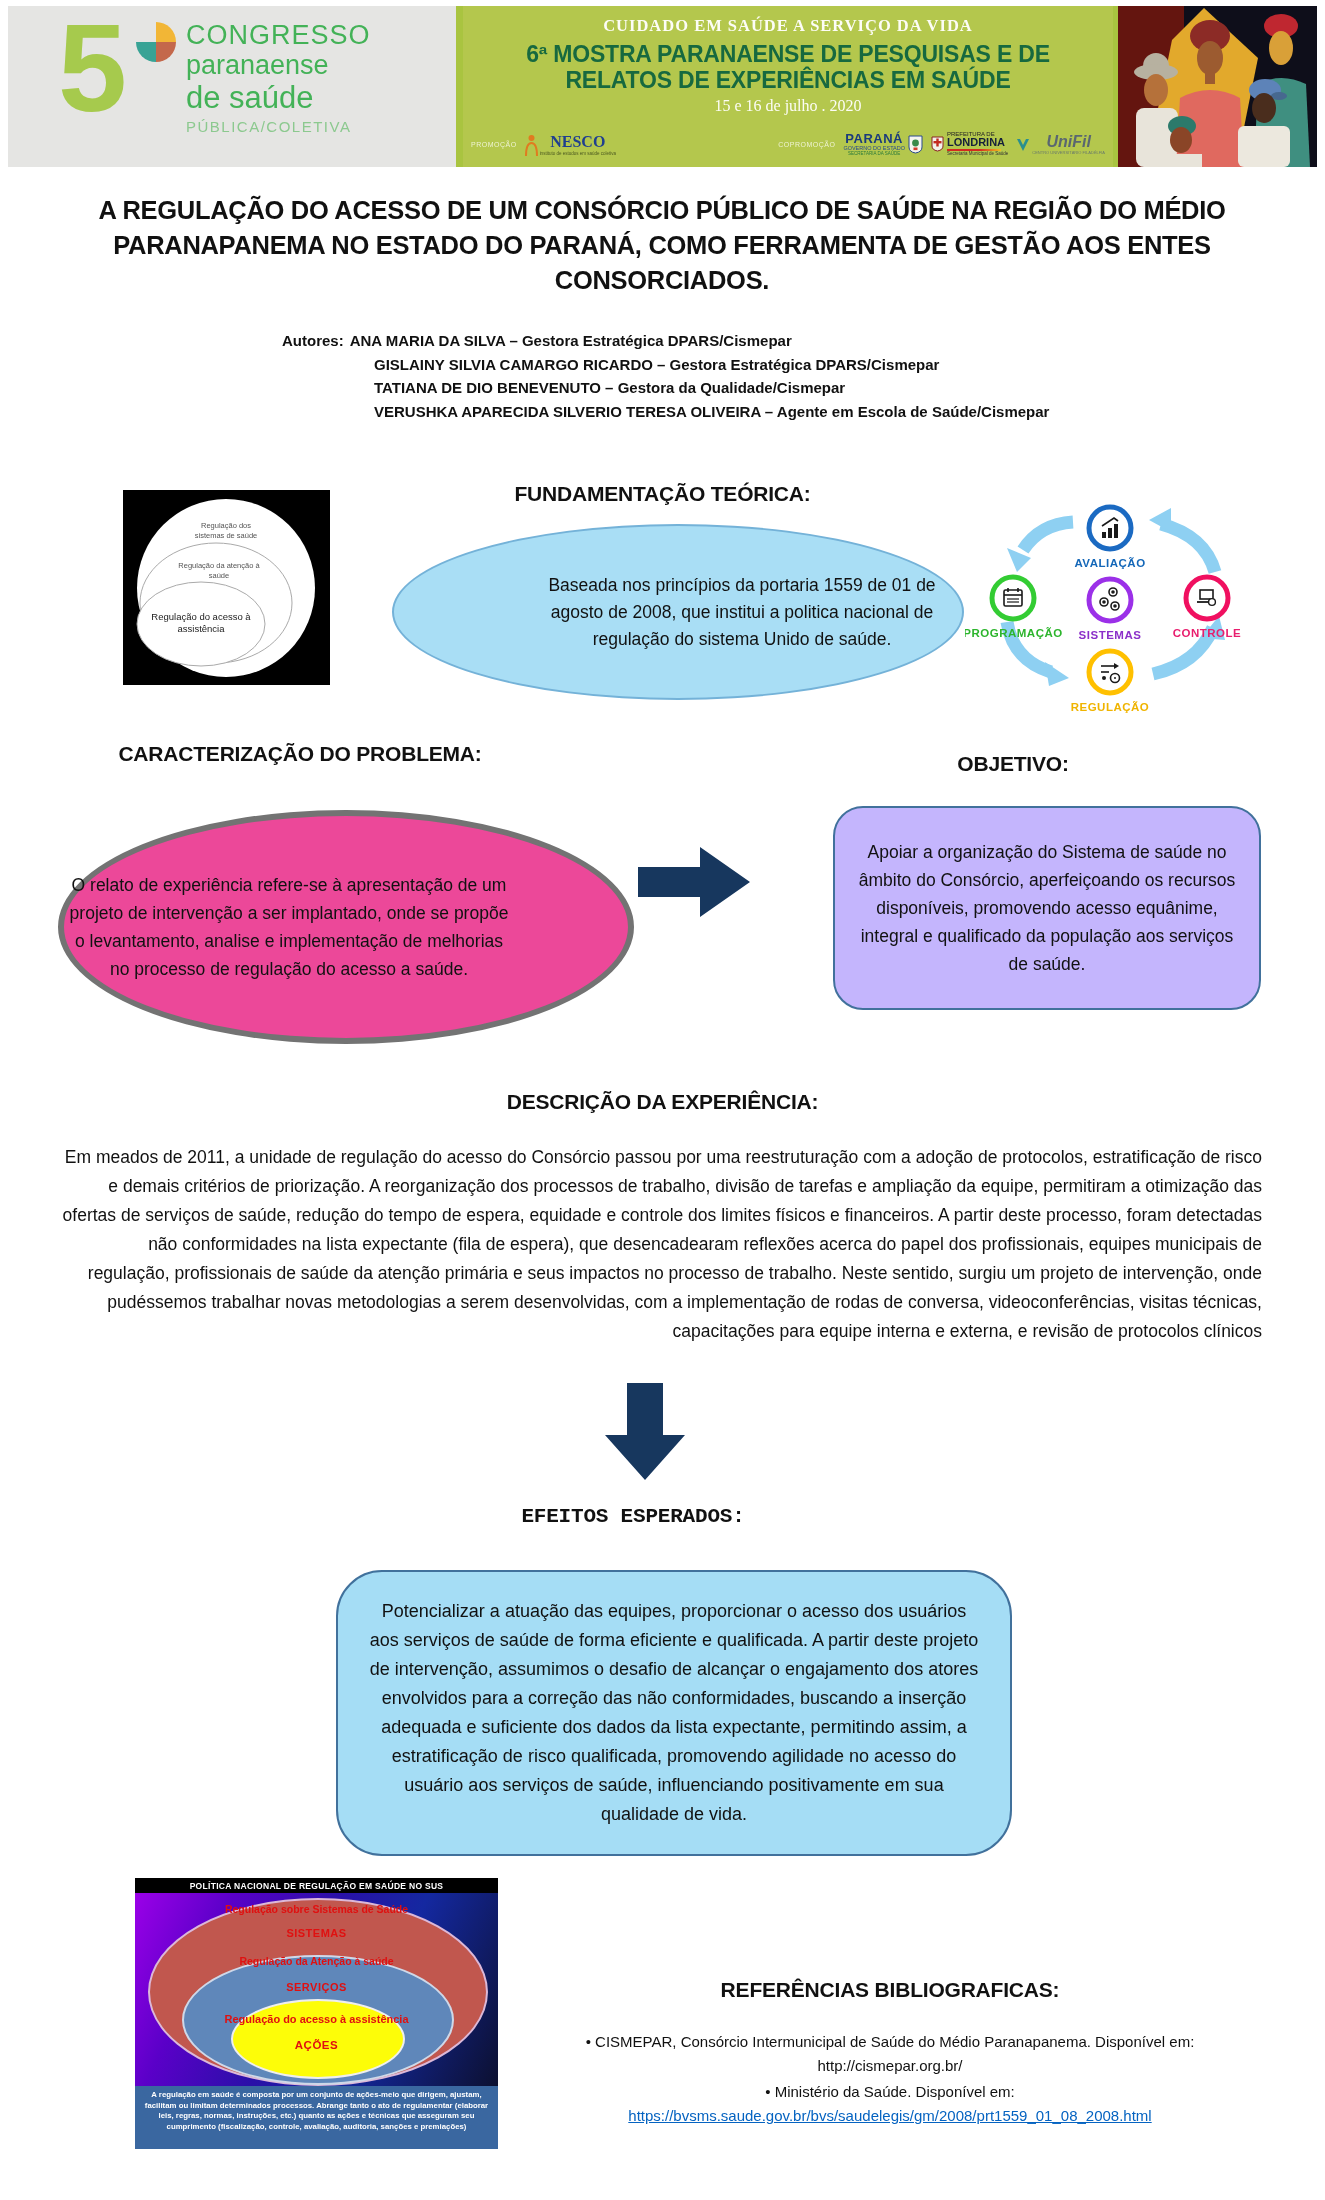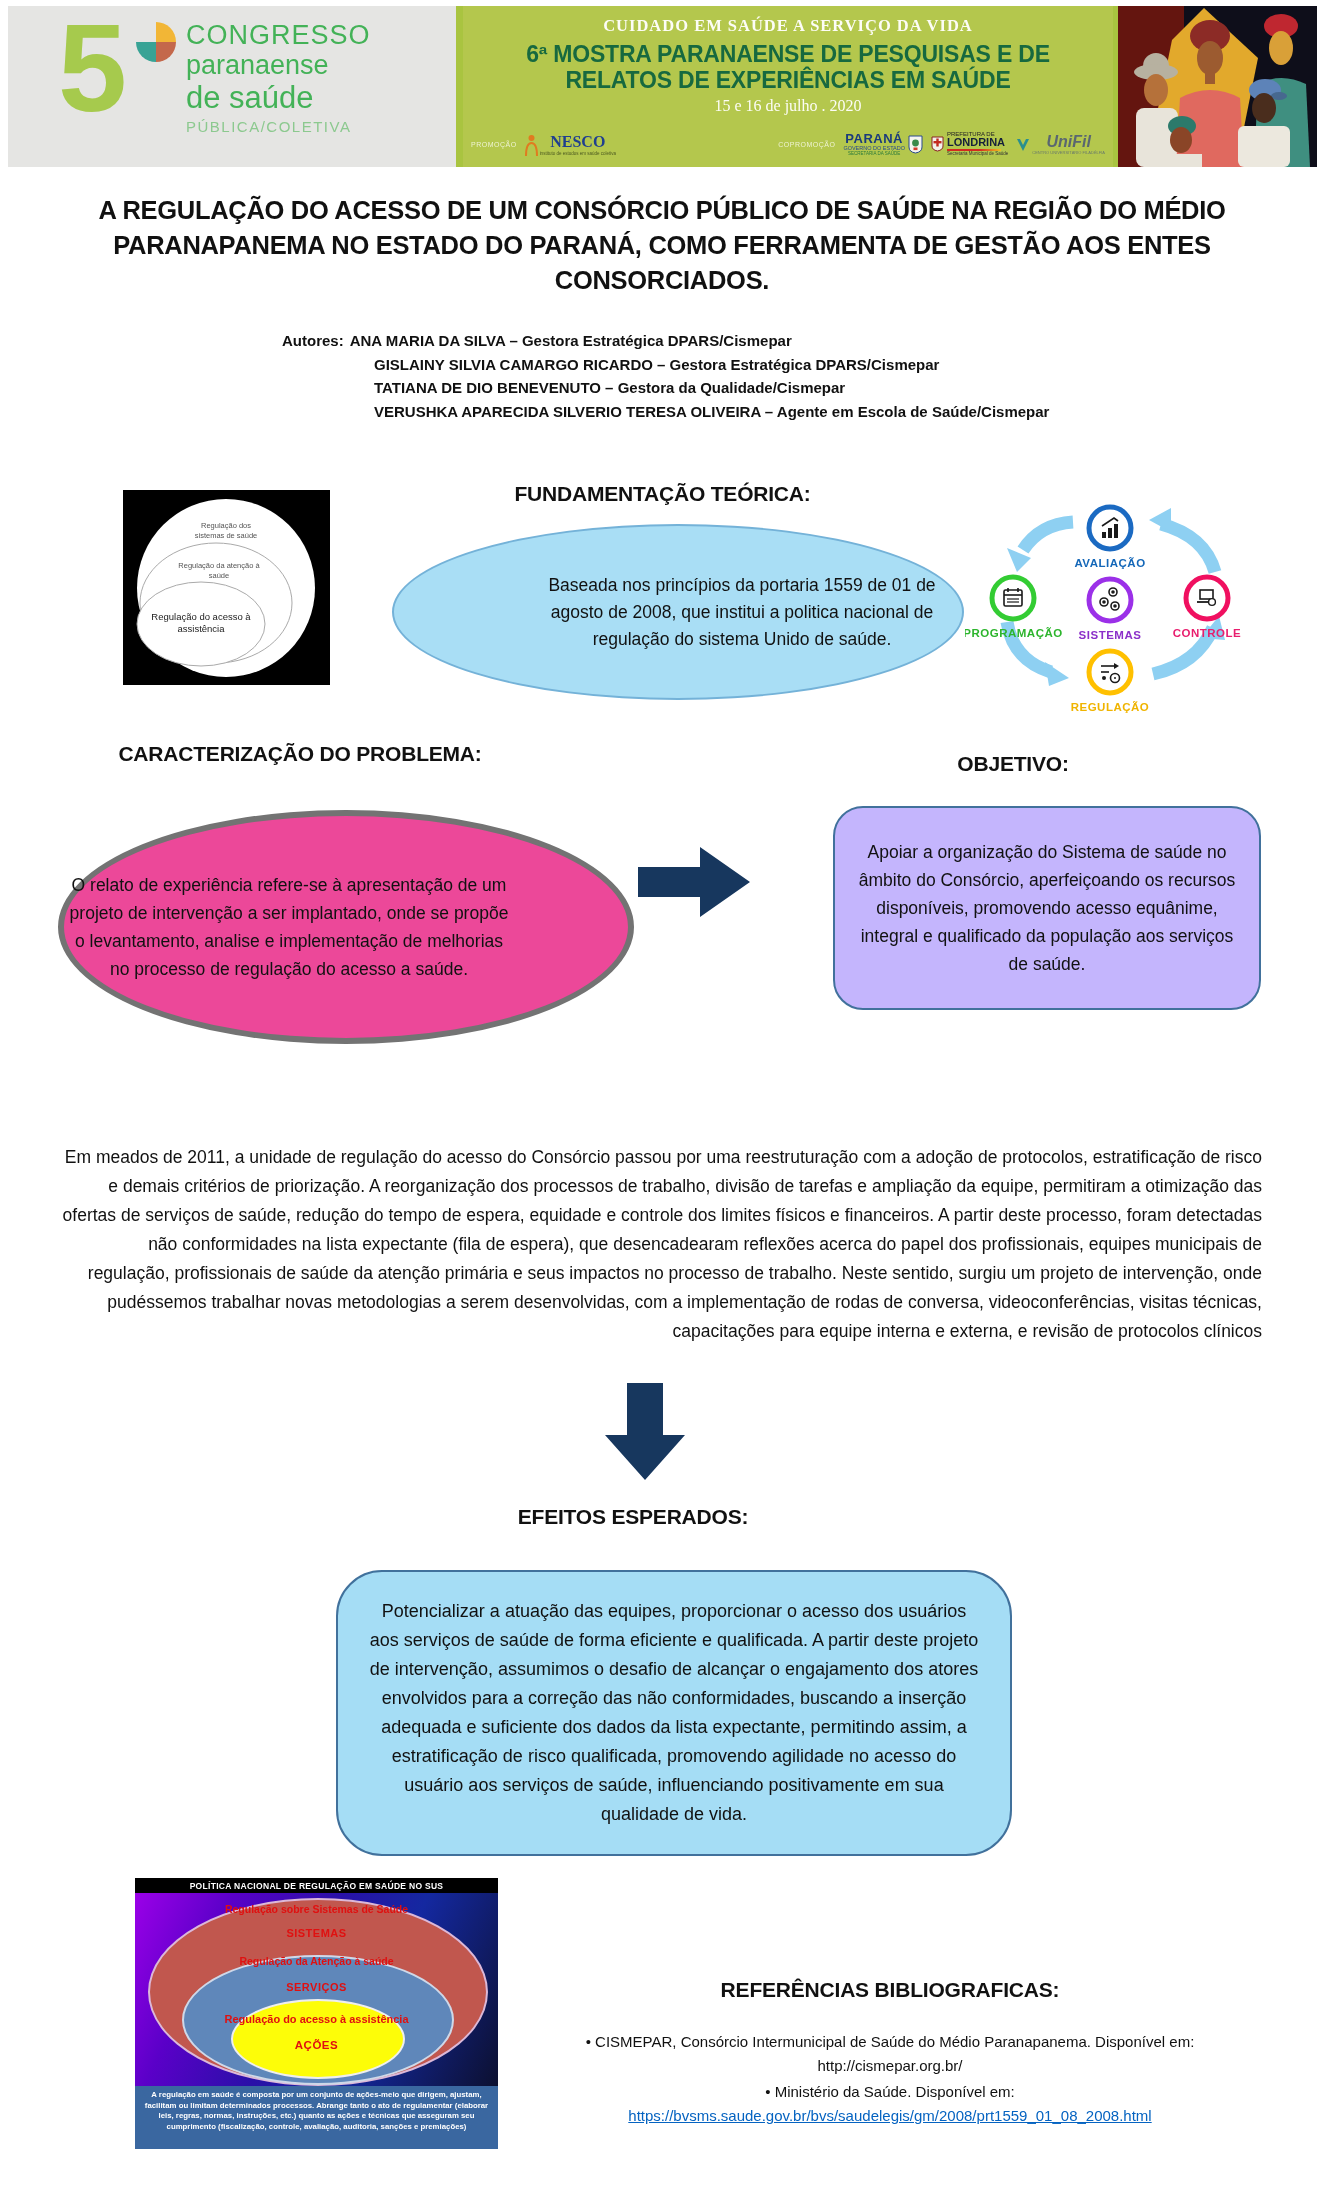--- a/index.html
+++ b/index.html
@@ -68,21 +68,21 @@
   .obj-head{left:798px;top:752px;width:430px;text-align:center;}
   .obj-box{left:833px;top:806px;width:424px;height:200px;background:#c4b5fd;border:2px solid #41719c;border-radius:30px;
            display:flex;align-items:center;justify-content:center;text-align:center;}
   .obj-box .txt{width:386px;font-size:17.5px;line-height:28px;}
 
   
   .desc-head{left:0;top:1090px;width:1325px;text-align:center;}
   .desc-text{left:62px;top:1143px;width:1200px;text-align:right;font-size:17.5px;line-height:29px;}
 
   
-  .efeitos-head{left:0;top:1505px;width:1266px;text-align:center;}
+  .efeitos-head{left:0;top:1505px;width:1266px;text-align:center;font-family:Liberation Mono, monospace;}
   .efeitos-box{left:336px;top:1570px;width:672px;height:282px;background:#a5ddf5;border:2px solid #41719c;border-radius:46px;
                display:flex;align-items:center;justify-content:center;text-align:center;}
   .efeitos-box .txt{width:618px;font-size:18px;line-height:29px;}
 
   
   .sus{left:135px;top:1878px;width:363px;height:271px;background:#000;}
   .sus-titlebar{height:15px;background:#000;color:#fff;font-weight:bold;font-size:8.5px;letter-spacing:0.3px;
                 display:flex;align-items:center;justify-content:center;}
   .sus-body{position:relative;height:193px;
             background:linear-gradient(115deg,#9b00e8 0%,#5a00c8 22%,#2a10a8 45%,#1428a0 65%,#0c1030 100%);overflow:hidden;}
@@ -325,20 +325,21 @@
       <polygon points="0,22 62,22 62,2 112,37 62,72 62,52 0,52" fill="#17375e"></polygon>
     </svg>
   </div>
 
   <div class="abs h-sec obj-head">OBJETIVO:</div>
 
   <div class="abs obj-box">
     <div class="txt">Apoiar a organização do Sistema de saúde no âmbito do Consórcio, aperfeiçoando os recursos disponíveis, promovendo acesso equânime, integral e qualificado da população aos serviços de saúde.</div>
   </div>
 
+  <div class="abs h-sec desc-head">DESCRIÇÃO DA EXPERIÊNCIA:</div>
   <div class="abs desc-text">Em meados de 2011, a unidade de regulação do acesso do Consórcio passou por uma reestruturação com a adoção de protocolos, estratificação de risco e demais critérios de priorização. A reorganização dos processos de trabalho, divisão de tarefas e ampliação da equipe, permitiram a otimização das ofertas de serviços de saúde, redução do tempo de espera, equidade e controle dos limites físicos e financeiros. A partir deste processo, foram detectadas não conformidades na lista expectante (fila de espera), que desencadearam reflexões acerca do papel dos profissionais, equipes municipais de regulação, profissionais de saúde da atenção primária e seus impactos no processo de trabalho. Neste sentido, surgiu um projeto de intervenção, onde pudéssemos trabalhar novas metodologias a serem desenvolvidas, com a implementação de rodas de conversa, videoconferências, visitas técnicas, capacitações para equipe interna e externa, e revisão de protocolos clínicos</div>
 
   <div class="abs" style="left:605px;top:1383px;">
     <svg width="80" height="97" viewBox="0 0 80 97">
       <polygon points="22,0 58,0 58,52 80,52 40,97 0,52 22,52" fill="#17375e"></polygon>
     </svg>
   </div>
 
   <div class="abs h-sec efeitos-head">EFEITOS ESPERADOS:</div>
 

